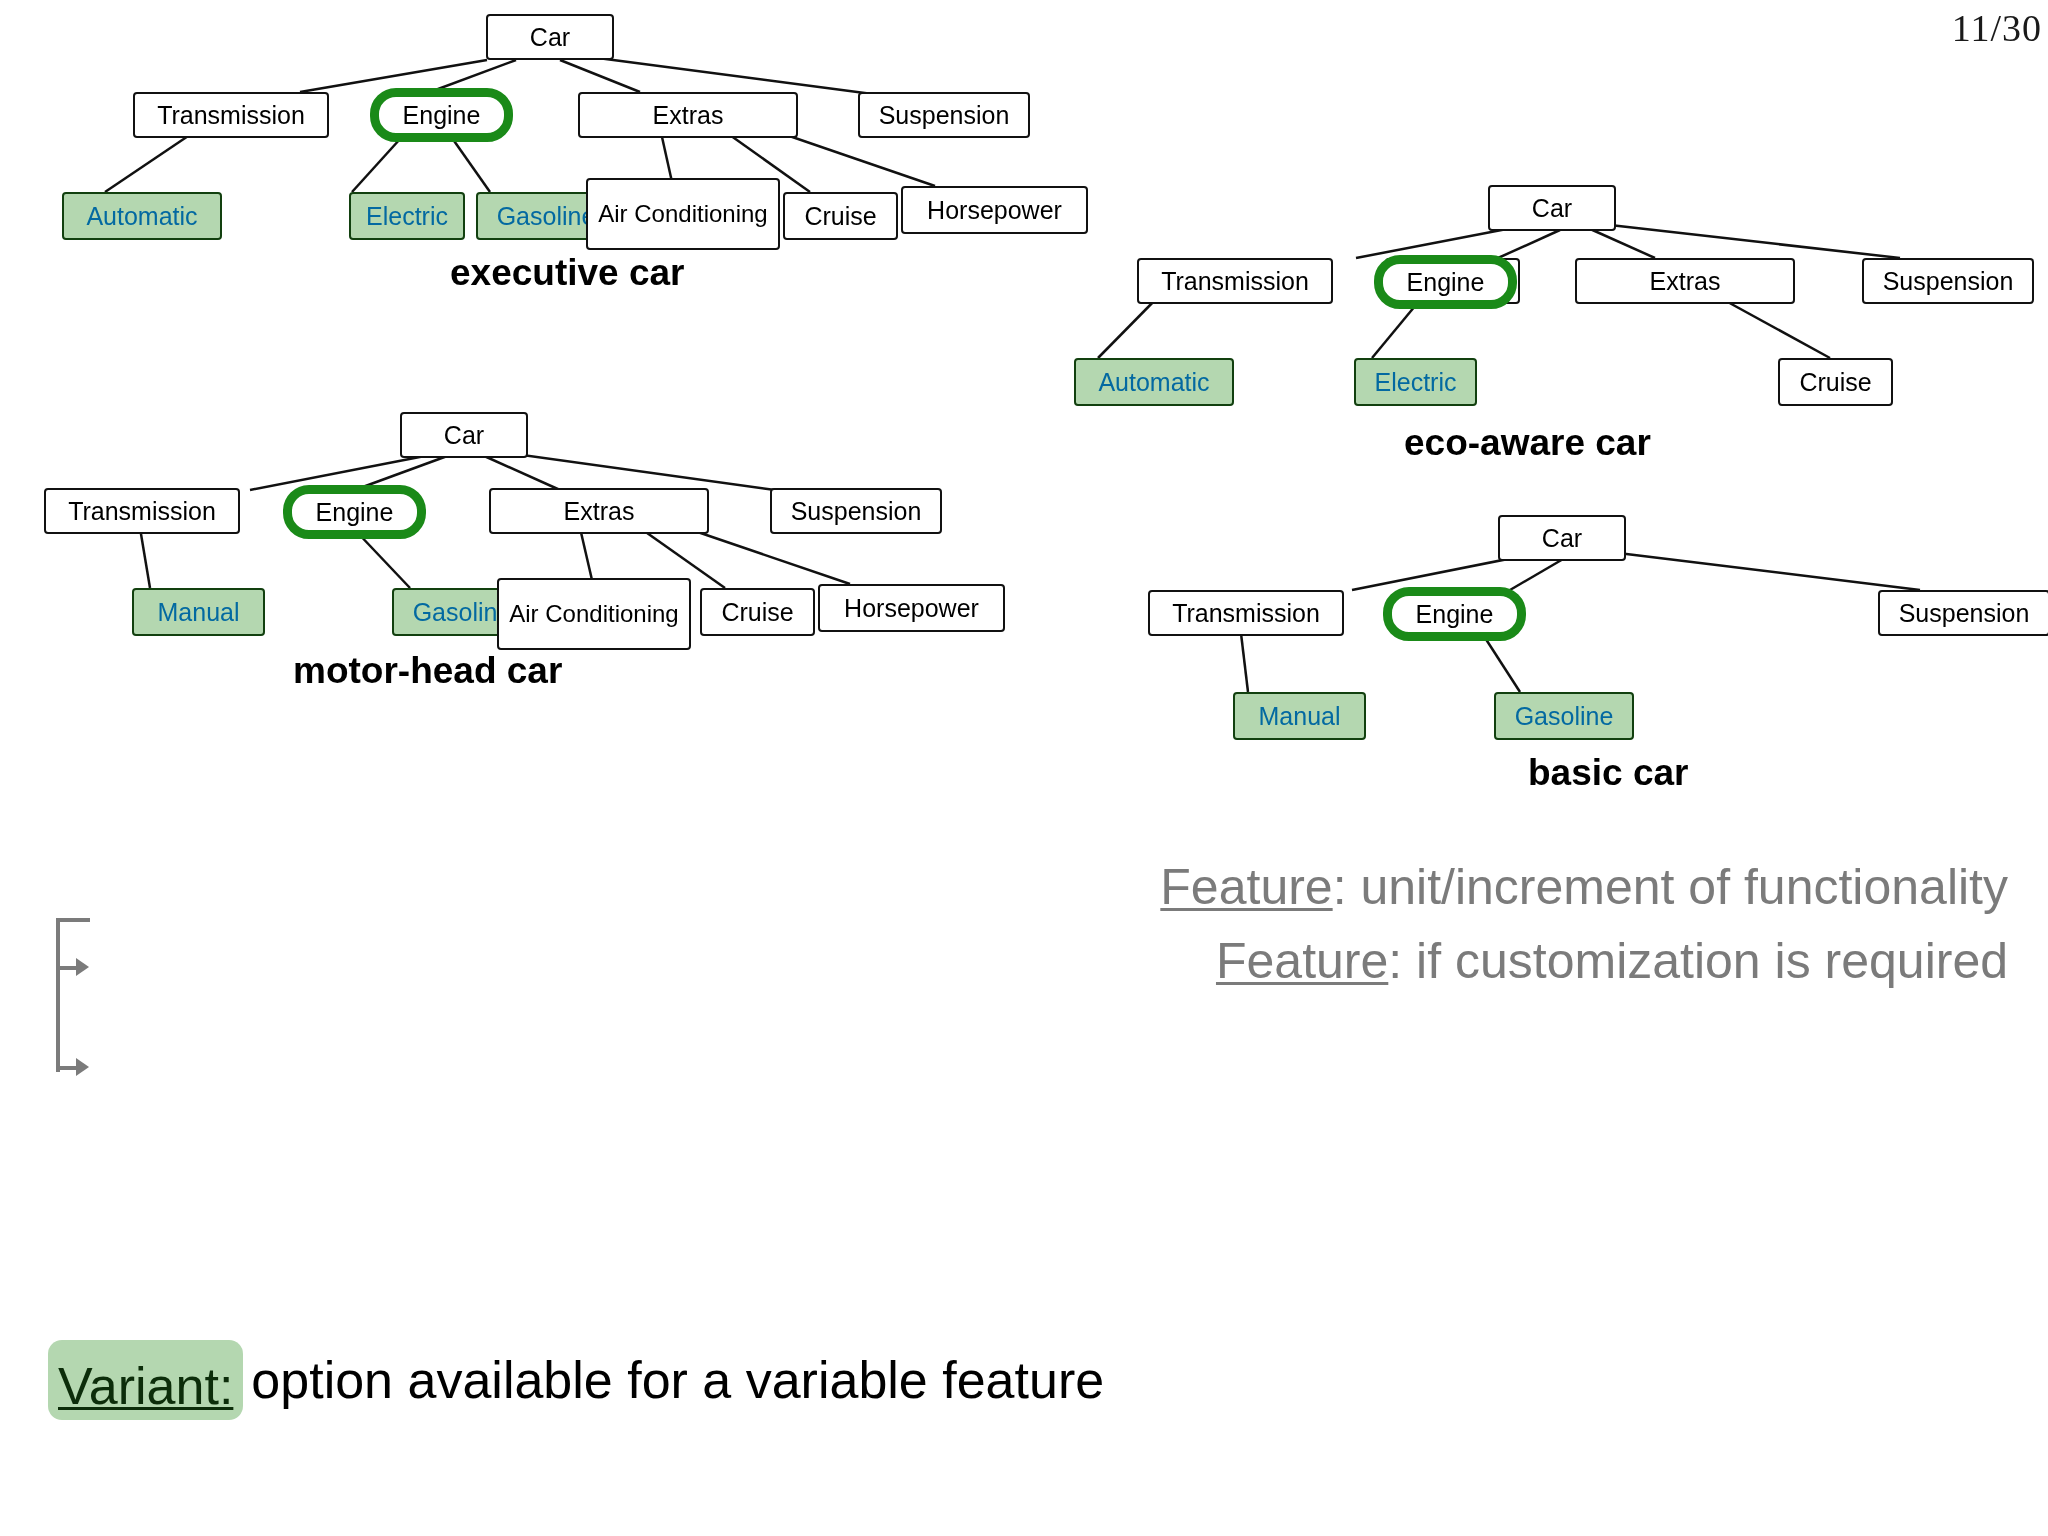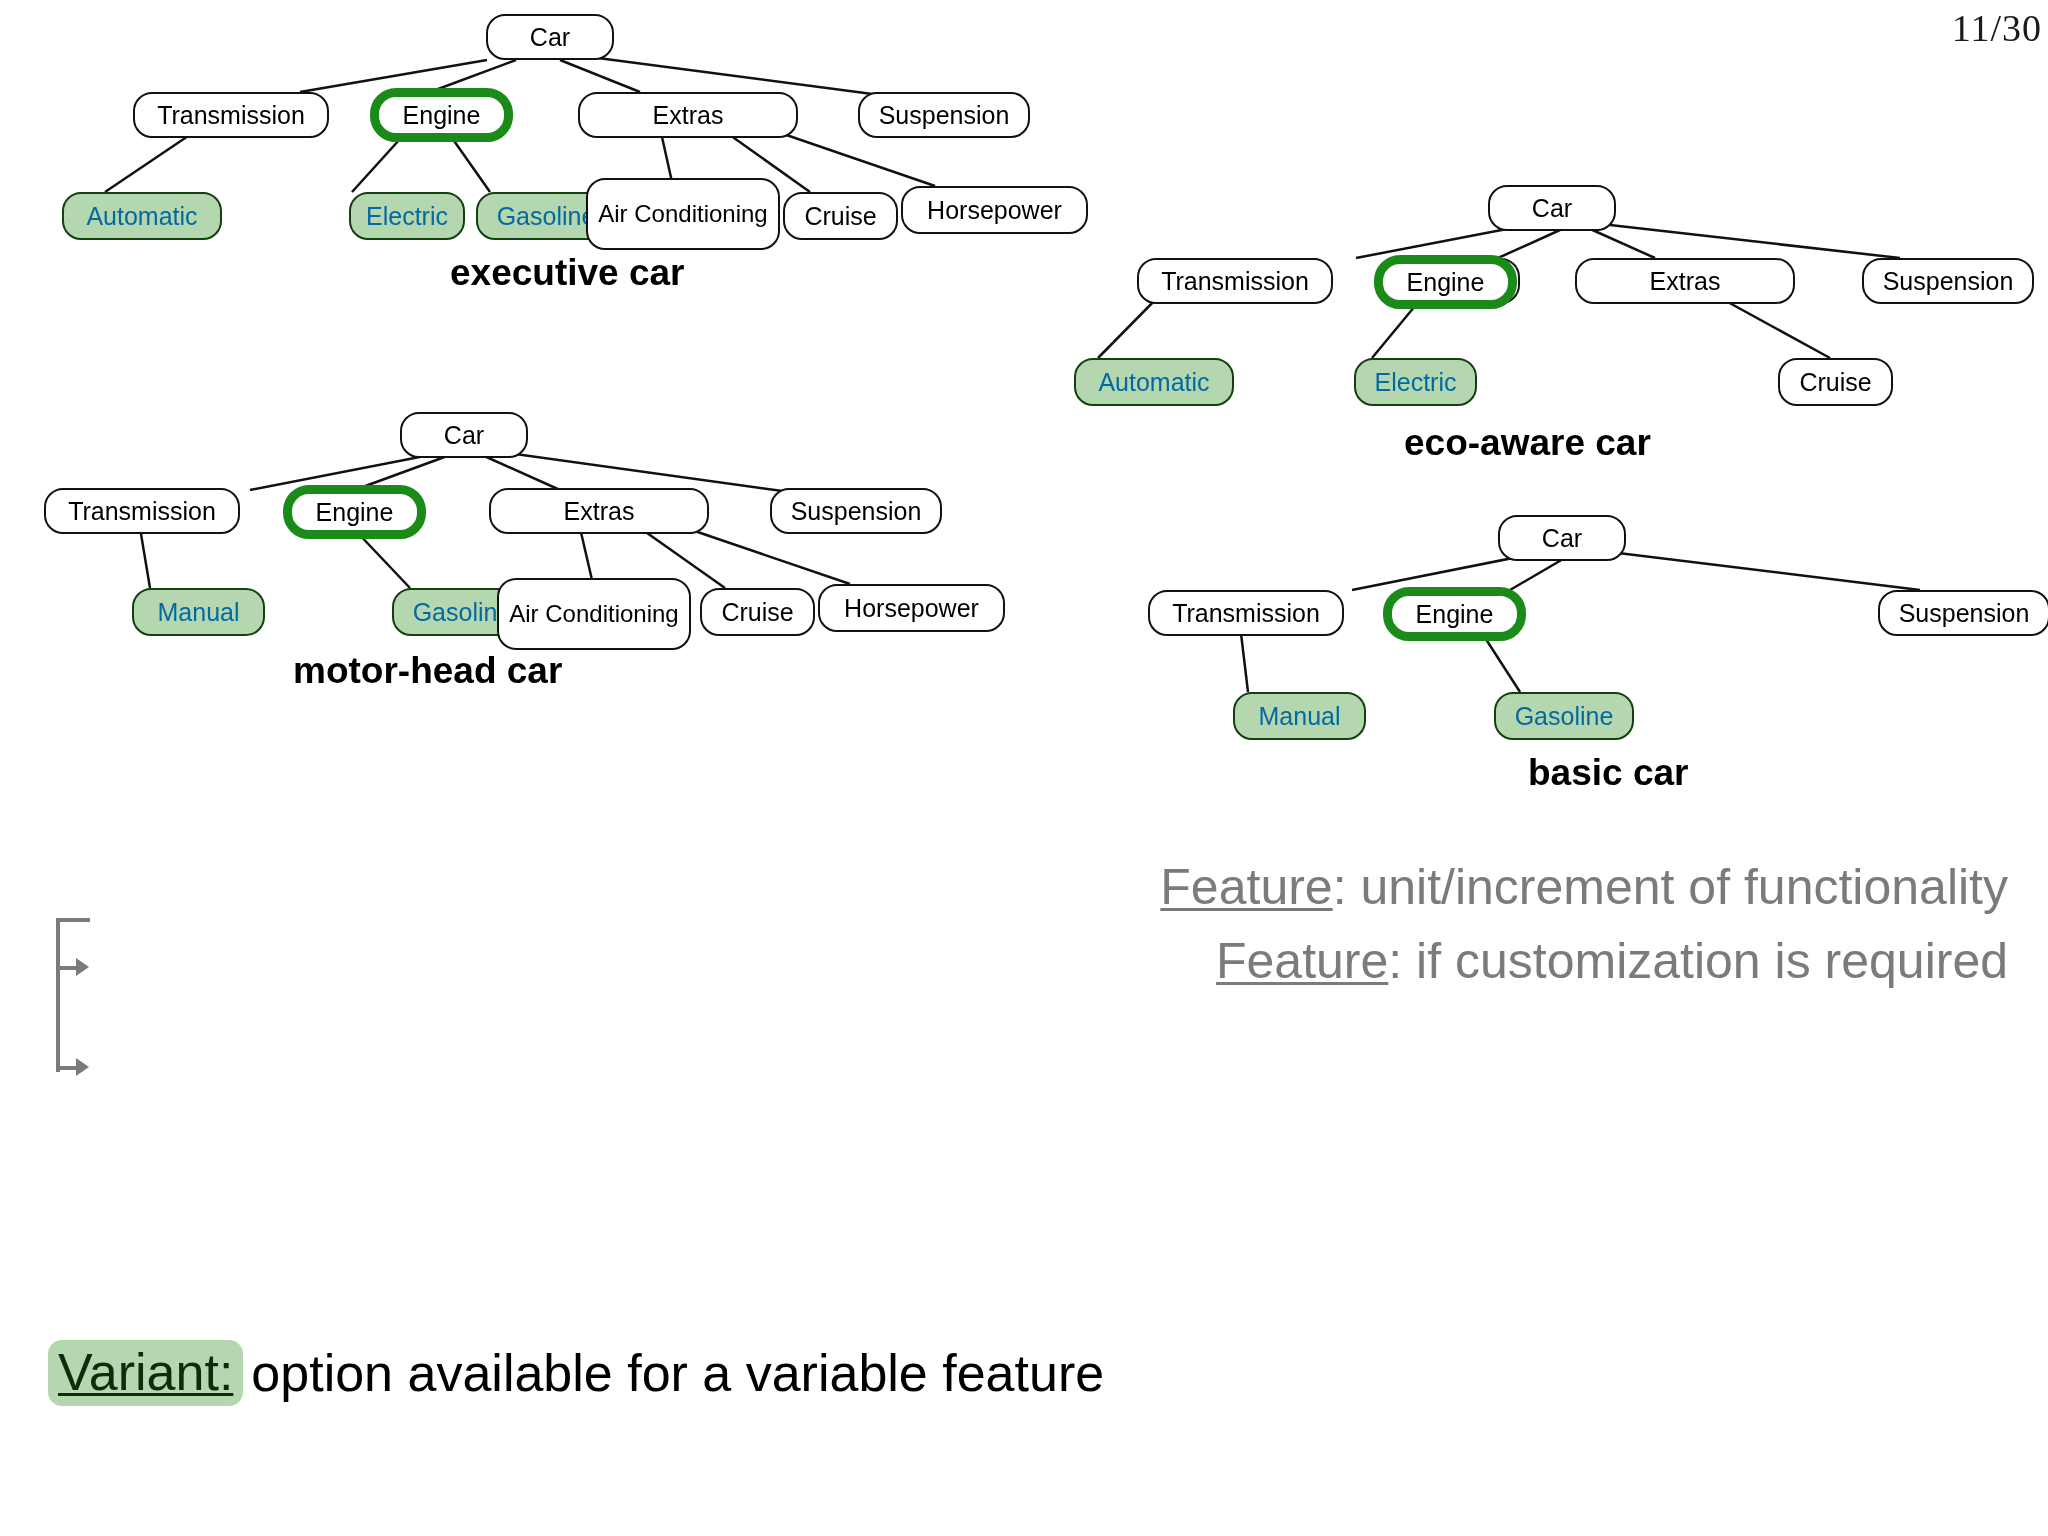--- a/index.html
+++ b/index.html
@@ -44,21 +44,21 @@
   
   .node {
     position: absolute;
     box-sizing: border-box;
     display: flex;
     align-items: center;
     justify-content: center;
     text-align: center;
     background: #ffffff;
     border: 2.5px solid #111111;
-    border-radius: 19px;
+    border-radius: 4px;
     font-family: "Liberation Sans", sans-serif;
     font-size: 25px;
     color: #000000;
     line-height: 1.08;
     white-space: nowrap;
     z-index: 3;
   }
   .node.two-line { white-space: normal; font-size: 24px; }
   .node.variant {
     background: #b4d7b0;
@@ -141,21 +141,21 @@
     font-size: 52px;
     color: #000000;
     white-space: nowrap;
     display: flex;
     align-items: center;
   }
   .variant-chip {
     background: #b4d7b0;
     color: #0c2d0a;
     border-radius: 14px;
-    padding: 2px 10px 4px 10px;
+    padding: 16px 10px 4px 10px;
     text-decoration: underline;
     text-decoration-thickness: 3px;
     text-underline-offset: 3px;
     margin-right: 8px;
   }
 </style>
 </head>
 <body>
 
 <div class="page-number">11/30</div>

